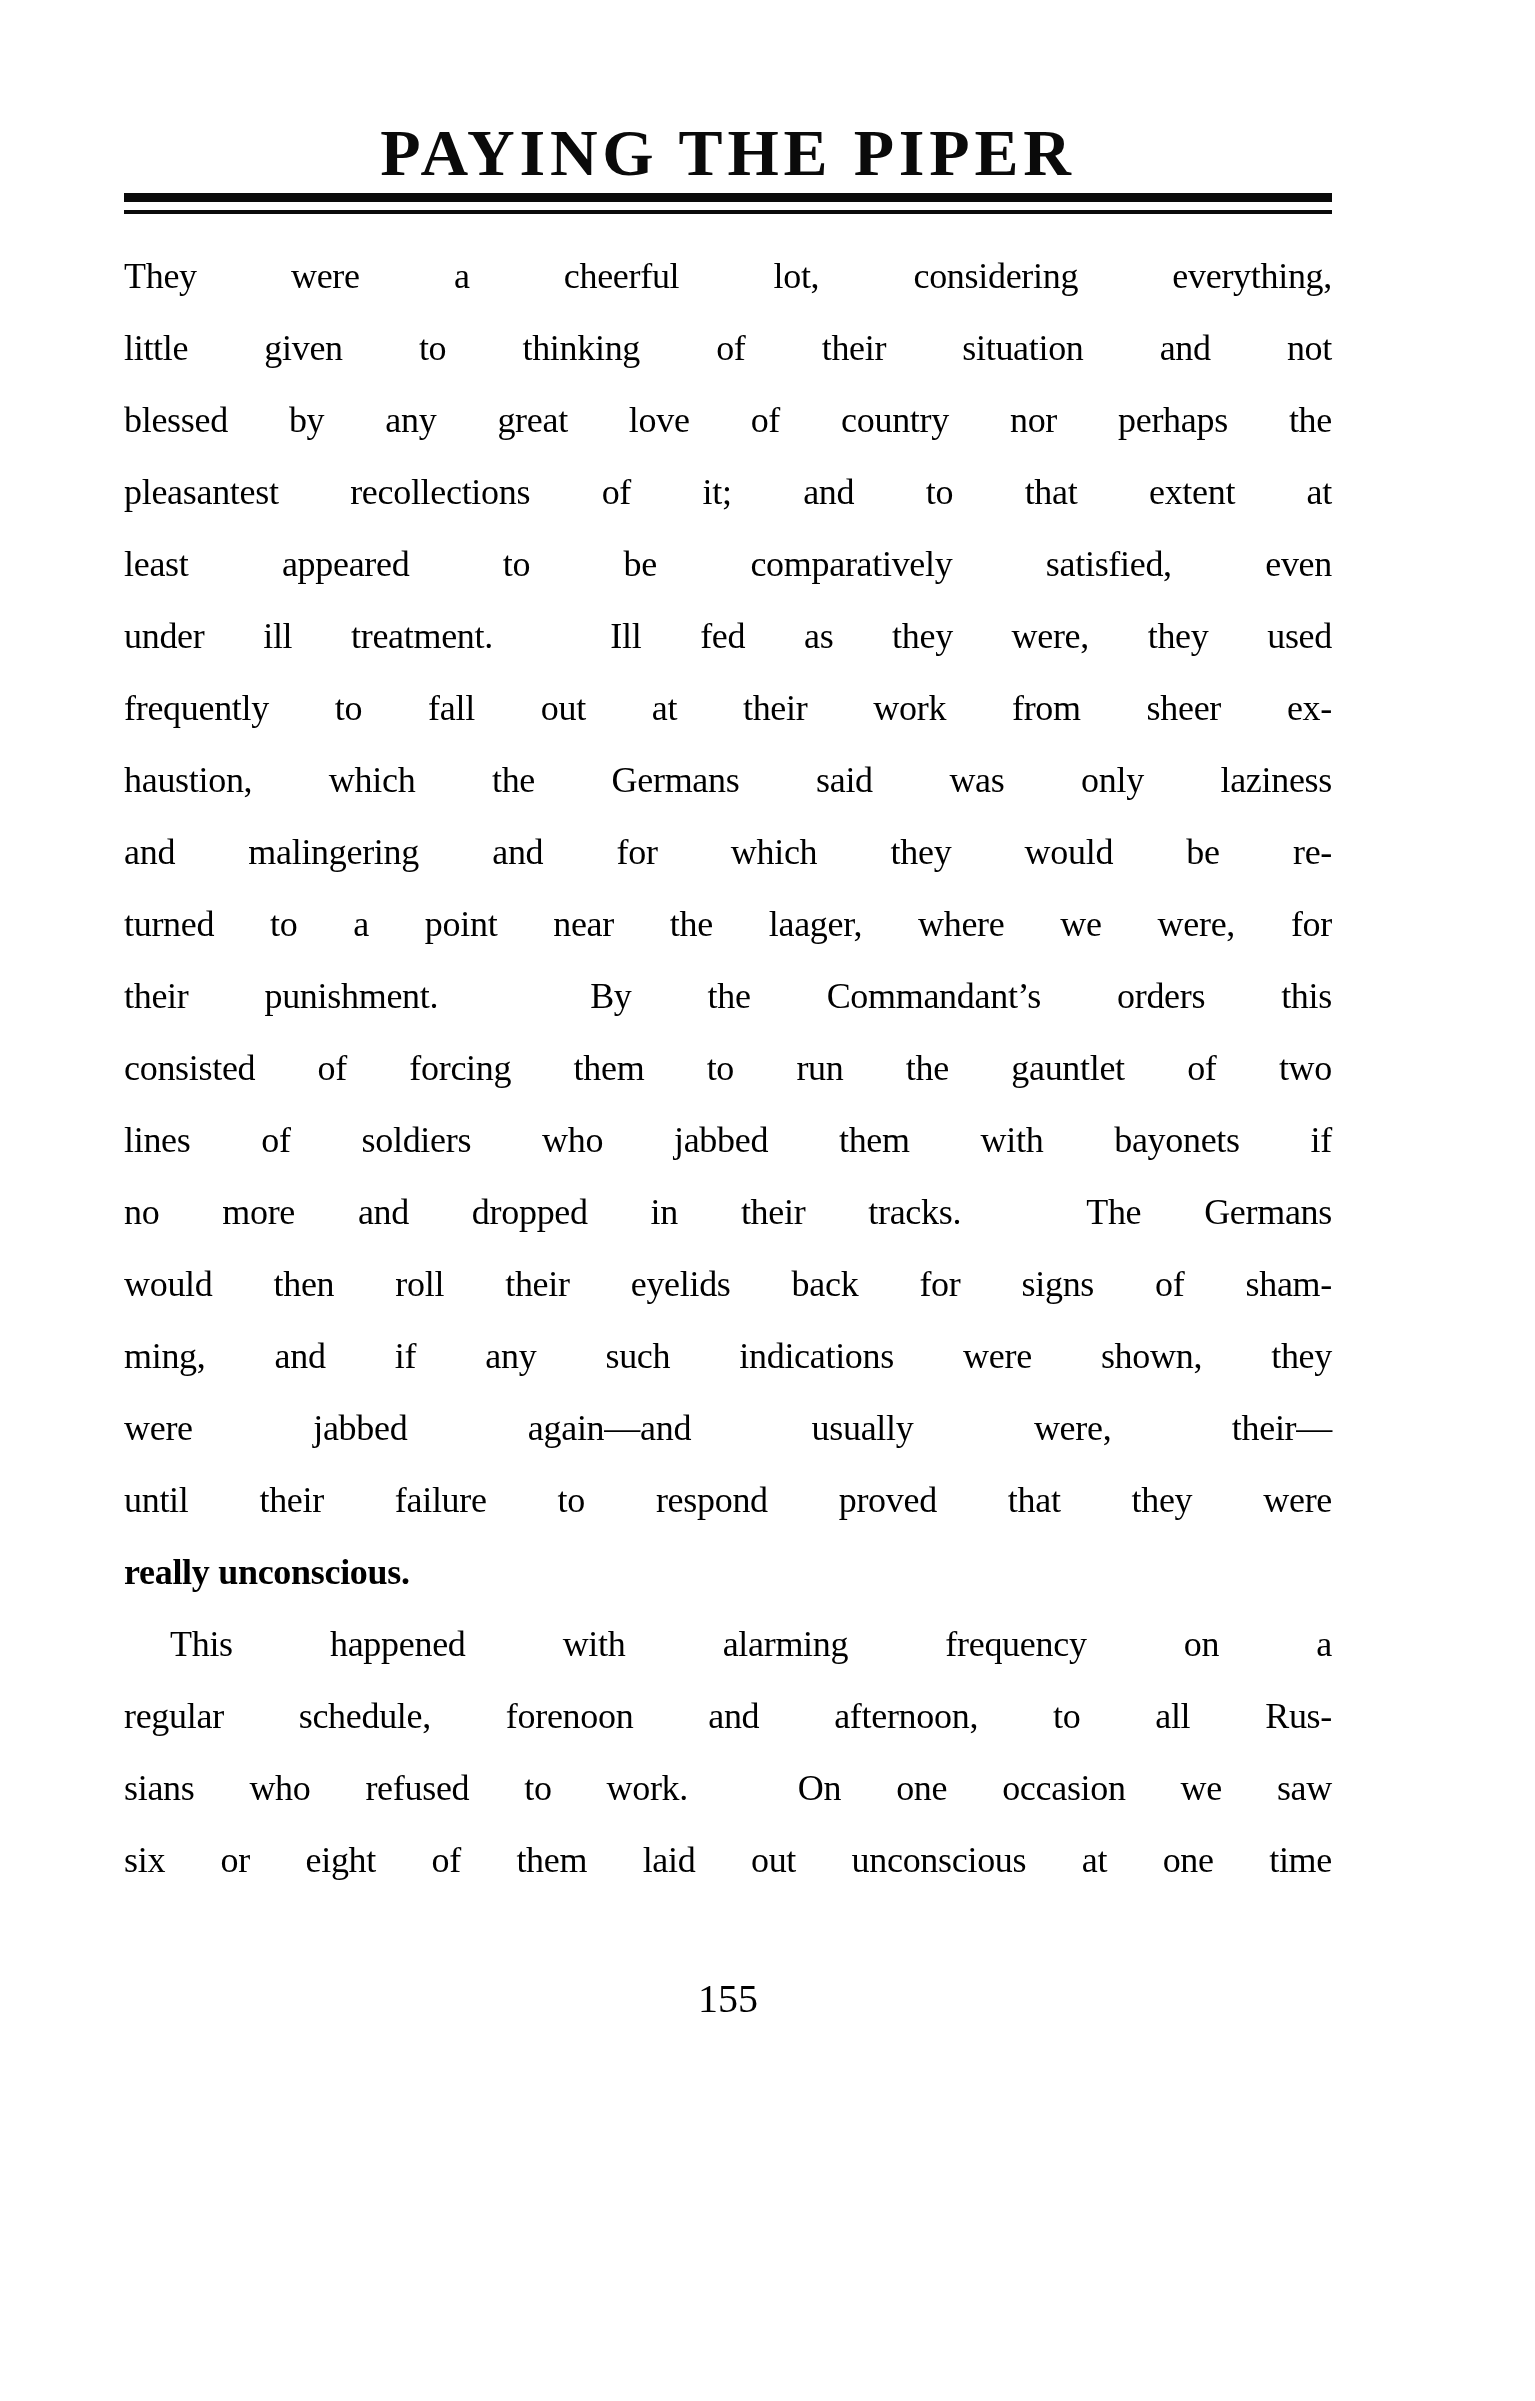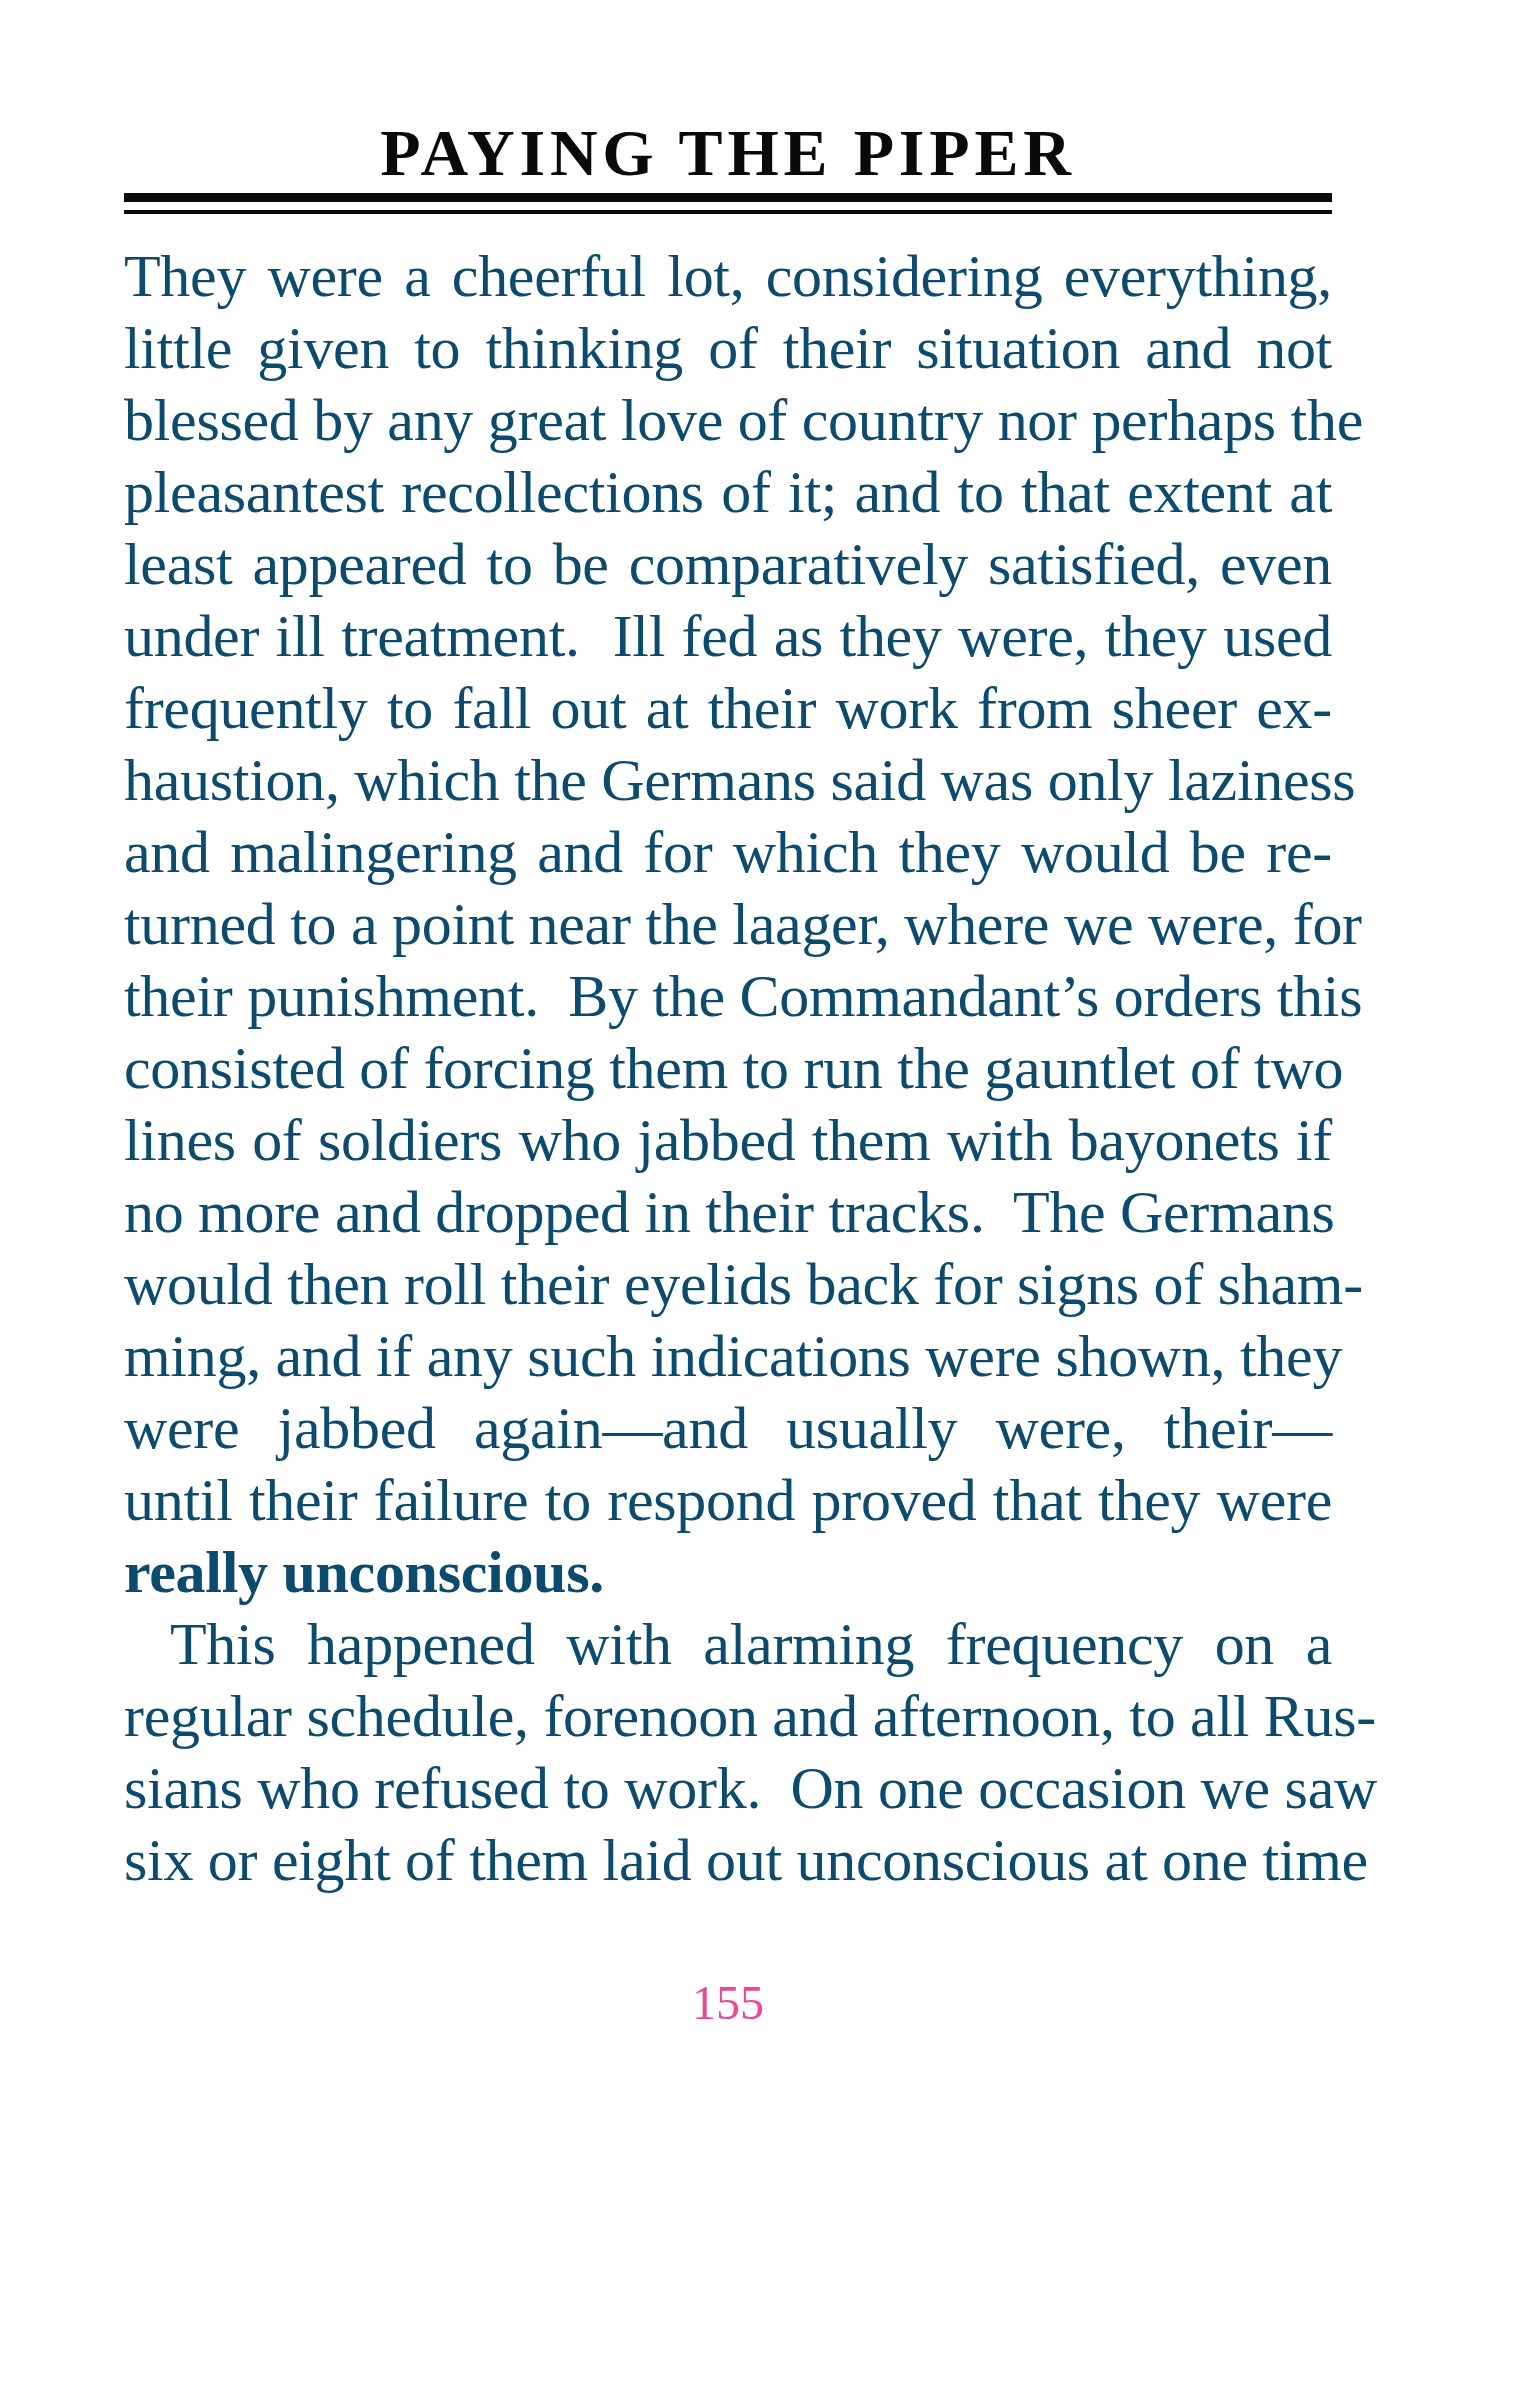--- a/index.html
+++ b/index.html
@@ -37,23 +37,23 @@
     width: 1208px;
     background: #0a0a0a;
   }
   .rule.thick { top: 193px; height: 9px; }
   .rule.thin  { top: 210px; height: 4.1px;  }
   .text-block {
     position: absolute;
     top: 240px;
     left: 124px;
     width: 1208px;
-    font-size: 60px;
+    font-size: 36px;
     letter-spacing: -0.3px;
-    color: #0c4a6e;
+    color: #000000;
   }
   .line {
     height: 72px;
     line-height: 72px;
     text-align: justify;
     text-align-last: justify;
     white-space: nowrap;
     overflow: visible;
   }
   .line.para-end {
@@ -63,22 +63,22 @@
   }
   .line.indent {
     text-indent: 46px;
   }
   .folio {
     position: absolute;
     top: 1975px;
     left: 124px;
     width: 1208px;
     text-align: center;
-    font-size: 48px;
-    color: #ec4899;
+    font-size: 40px;
+    color: #000000;
   }
 </style>
 </head>
 <body>
 
 <div class="page">
 
   <div class="running-head">
     <h1>PAYING THE PIPER</h1>
   </div>

